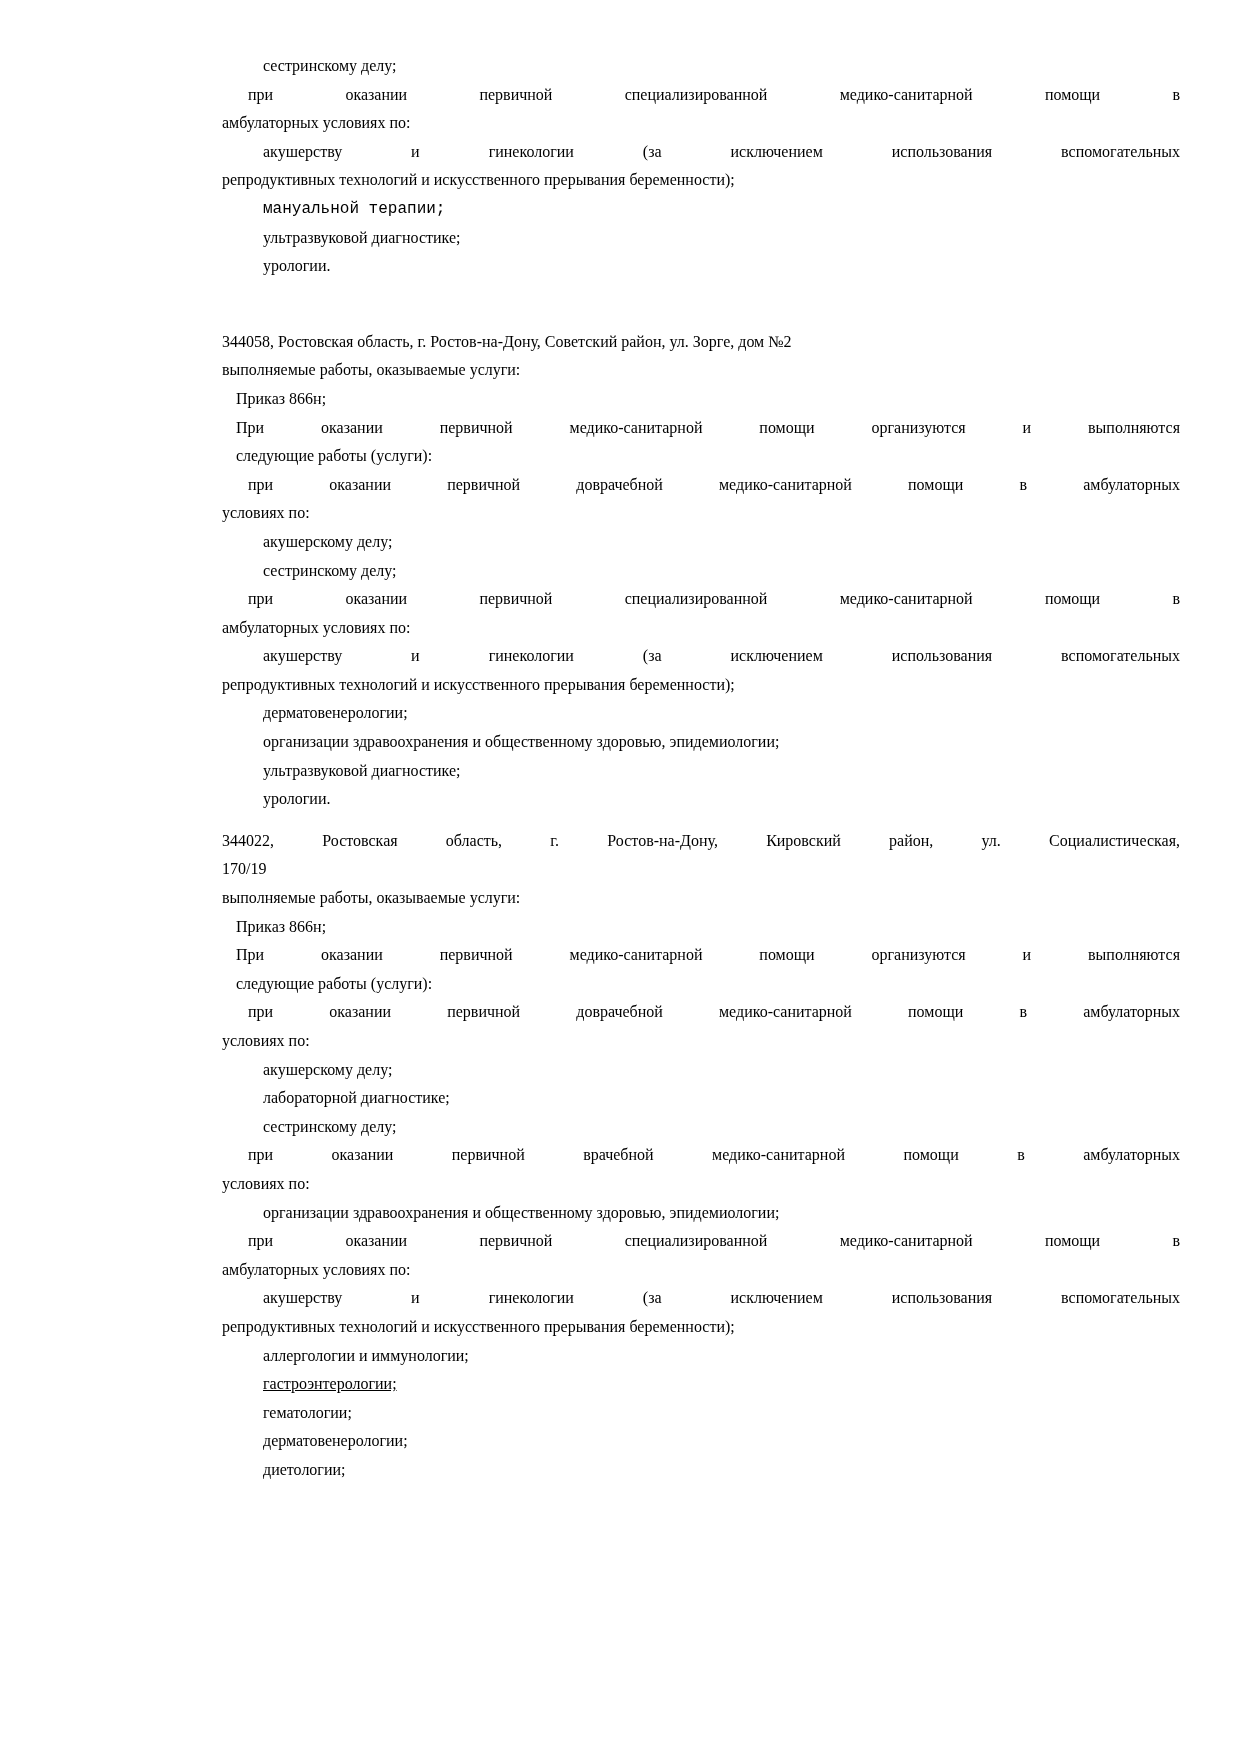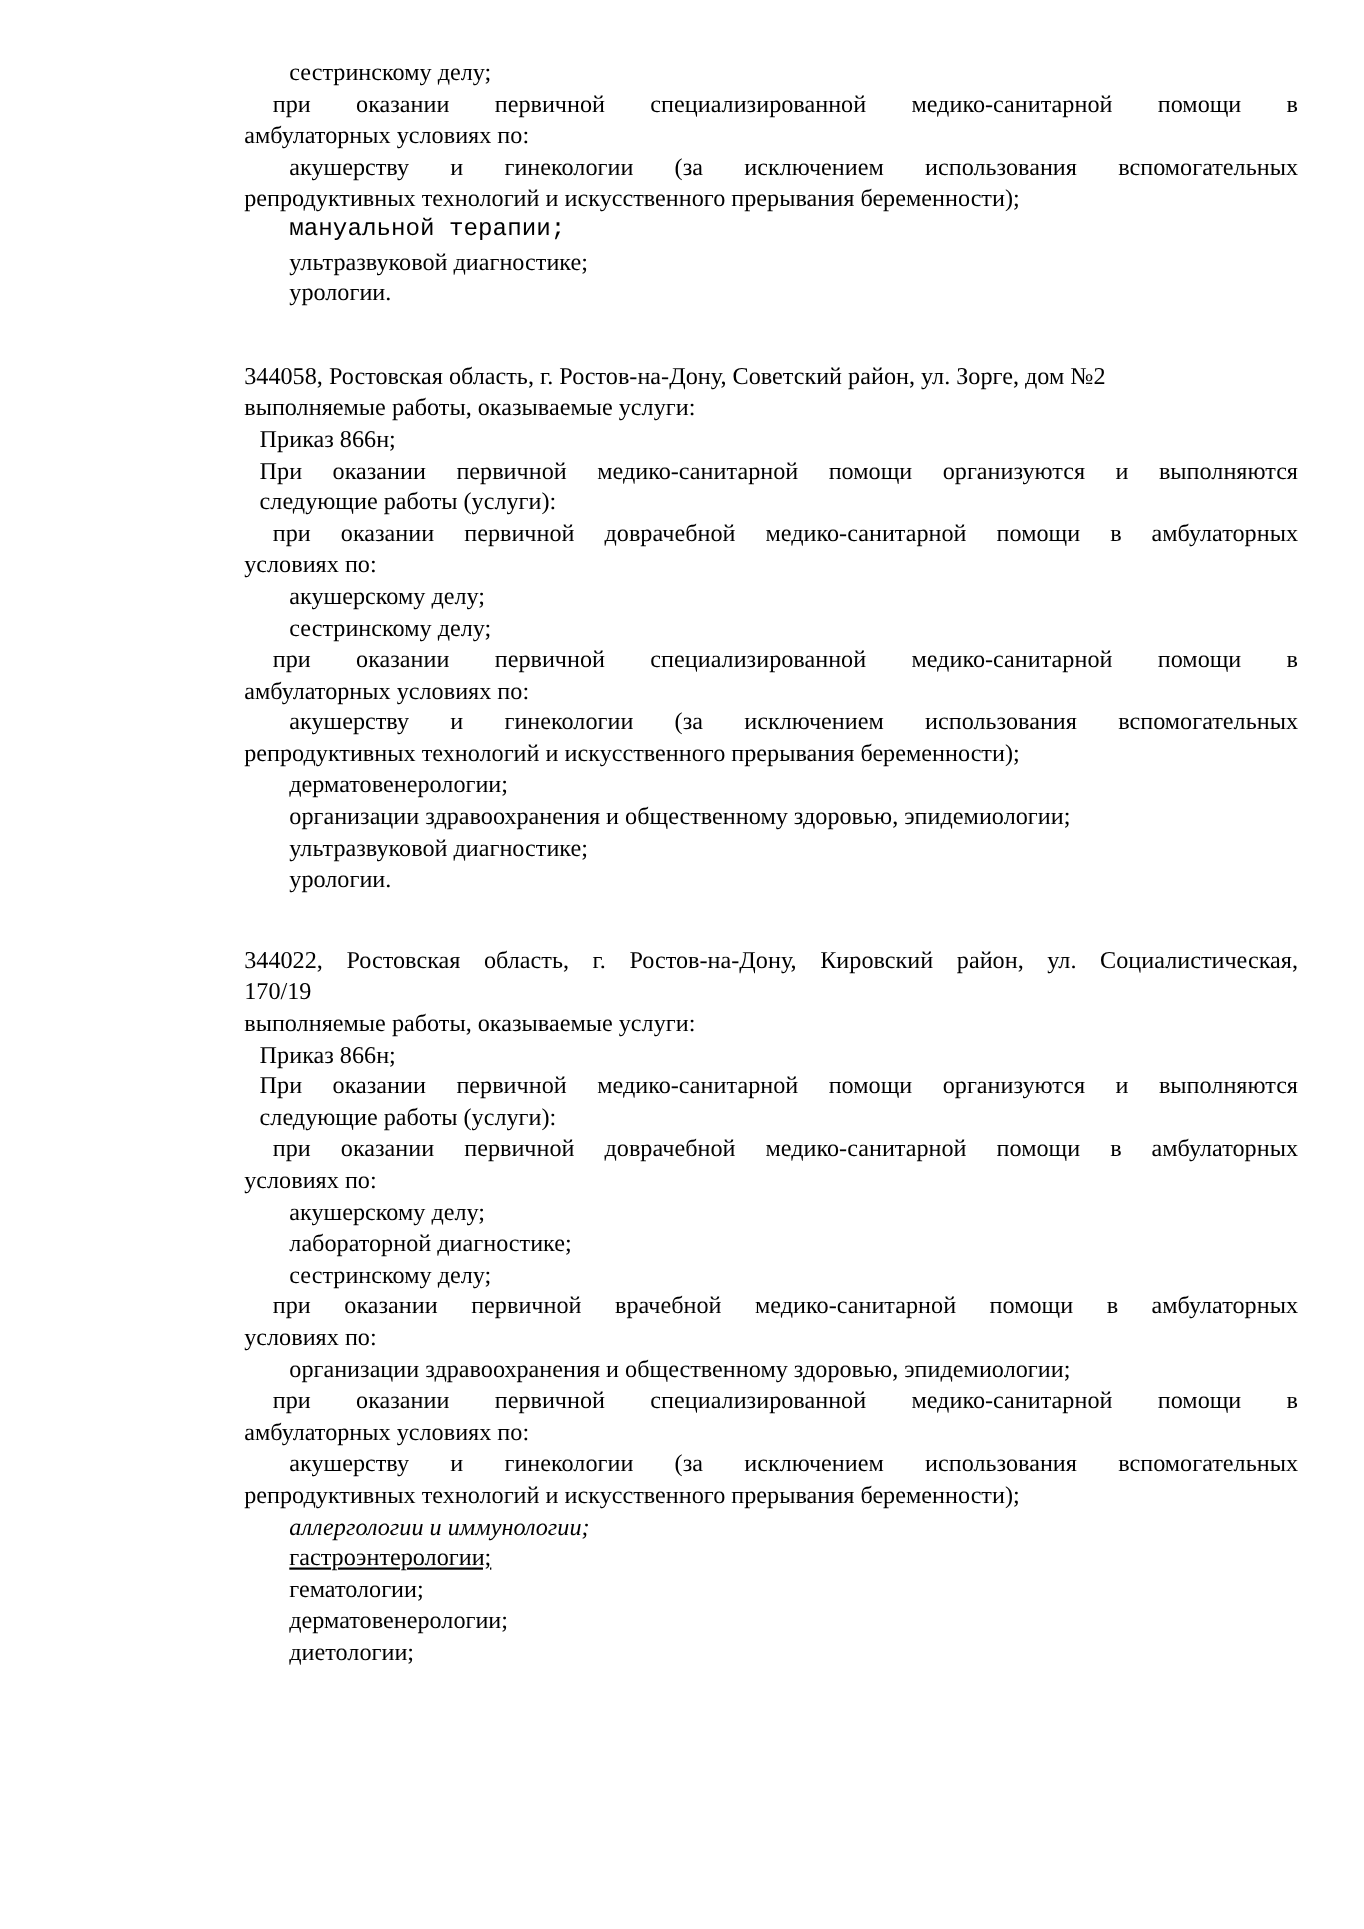--- a/index.html
+++ b/index.html
@@ -8,21 +8,21 @@
     background: #ffffff;
   }
   .page {
     position: relative;
     width: 1240px;
     height: 1754px;
     box-sizing: border-box;
     background: #ffffff;
     padding: 52px 60px 0 222px;
     font-family: "Liberation Serif", "DejaVu Serif", serif;
-    font-size: 22px;
+    font-size: 16px;
     line-height: 28.6px;
     color: #000000;
     overflow: hidden;
   }
   .section { margin: 0; }
   .text-line {
     min-height: 28.6px;
     text-align: left;
   }
   .text-line.justify {
@@ -57,39 +57,39 @@
         <div class="text-line" style="padding-left: 41px;">сестринскому делу;</div>
         <div class="text-line justify" style="padding-left: 26px;">при оказании первичной специализированной медико-санитарной помощи в</div>
         <div class="text-line" style="padding-left: 0px;">амбулаторных условиях по:</div>
         <div class="text-line justify" style="padding-left: 41px;">акушерству и гинекологии (за исключением использования вспомогательных</div>
         <div class="text-line" style="padding-left: 0px;">репродуктивных технологий и искусственного прерывания беременности);</div>
         <div class="text-line" style="padding-left: 41px;">дерматовенерологии;</div>
         <div class="text-line" style="padding-left: 41px;">организации здравоохранения и общественному здоровью, эпидемиологии;</div>
         <div class="text-line" style="padding-left: 41px;">ультразвуковой диагностике;</div>
         <div class="text-line" style="padding-left: 41px;">урологии.</div>
       </div>
-      <div class="section" style="margin-top: 45px;">
+      <div class="section" style="margin-top: 13px;">
         <div class="text-line justify" style="padding-left: 0px;">344022, Ростовская область, г. Ростов-на-Дону, Кировский район, ул. Социалистическая,</div>
         <div class="text-line" style="padding-left: 0px;">170/19</div>
         <div class="text-line" style="padding-left: 0px;">выполняемые работы, оказываемые услуги:</div>
         <div class="text-line" style="padding-left: 14px;">Приказ 866н;</div>
         <div class="text-line justify" style="padding-left: 14px;">При оказании первичной медико-санитарной помощи организуются и выполняются</div>
         <div class="text-line" style="padding-left: 14px;">следующие работы (услуги):</div>
         <div class="text-line justify" style="padding-left: 26px;">при оказании первичной доврачебной медико-санитарной помощи в амбулаторных</div>
         <div class="text-line" style="padding-left: 0px;">условиях по:</div>
         <div class="text-line" style="padding-left: 41px;">акушерскому делу;</div>
         <div class="text-line" style="padding-left: 41px;">лабораторной диагностике;</div>
         <div class="text-line" style="padding-left: 41px;">сестринскому делу;</div>
         <div class="text-line justify" style="padding-left: 26px;">при оказании первичной врачебной медико-санитарной помощи в амбулаторных</div>
         <div class="text-line" style="padding-left: 0px;">условиях по:</div>
         <div class="text-line" style="padding-left: 41px;">организации здравоохранения и общественному здоровью, эпидемиологии;</div>
         <div class="text-line justify" style="padding-left: 26px;">при оказании первичной специализированной медико-санитарной помощи в</div>
         <div class="text-line" style="padding-left: 0px;">амбулаторных условиях по:</div>
         <div class="text-line justify" style="padding-left: 41px;">акушерству и гинекологии (за исключением использования вспомогательных</div>
         <div class="text-line" style="padding-left: 0px;">репродуктивных технологий и искусственного прерывания беременности);</div>
-        <div class="text-line" style="padding-left: 41px; font-style: italic;">аллергологии и иммунологии;</div>
+        <div class="text-line" style="padding-left: 41px;">аллергологии и иммунологии;</div>
         <div class="text-line" style="padding-left: 41px; text-decoration: underline;">гастроэнтерологии;</div>
         <div class="text-line" style="padding-left: 41px;">гематологии;</div>
         <div class="text-line" style="padding-left: 41px;">дерматовенерологии;</div>
         <div class="text-line" style="padding-left: 41px;">диетологии;</div>
       </div>
     </div>
 </div>
 
 </body></html>

